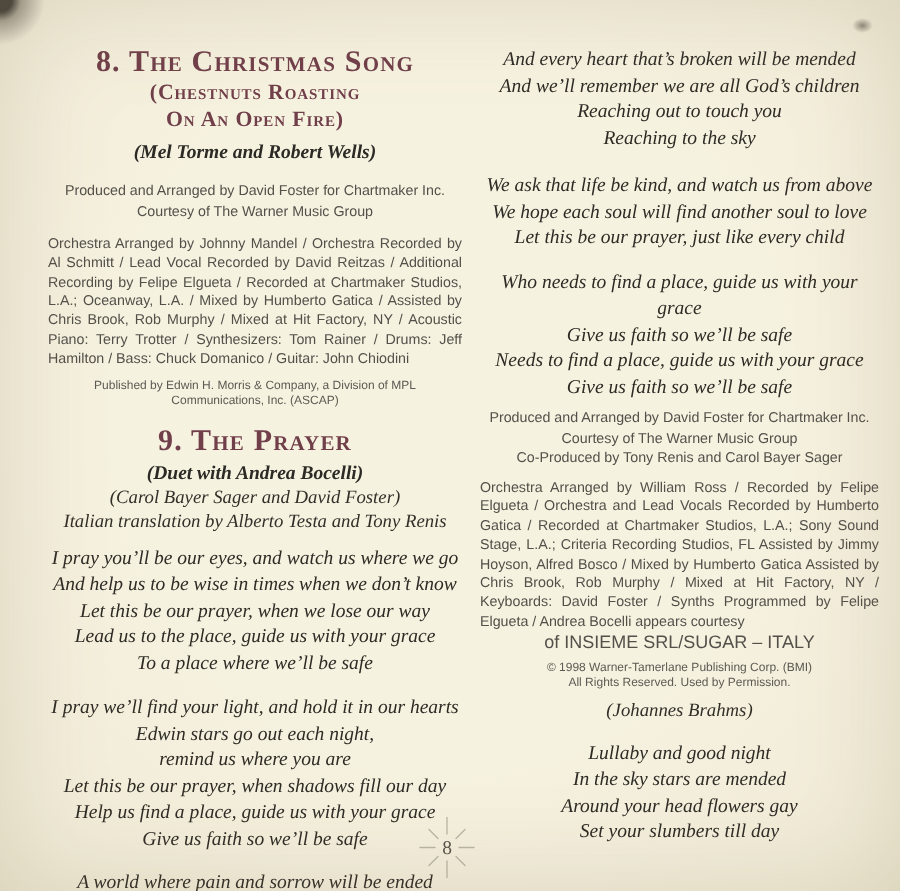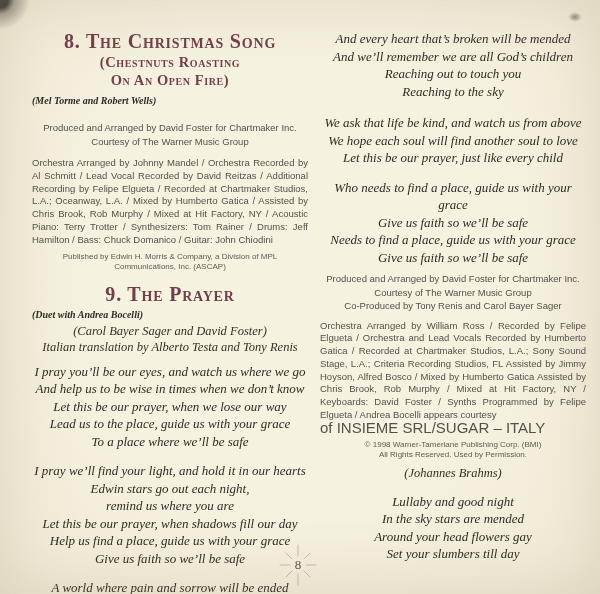--- a/index.html
+++ b/index.html
@@ -27,33 +27,33 @@
   .song-title {
     font-size:20px; font-weight:bold; font-variant:small-caps;
     letter-spacing:0.8px; text-align:center; color:var(--heading,#713f4a);
     line-height:23px;
   }
   .song-subtitle {
     font-size:14.5px; font-weight:bold; font-variant:small-caps;
     letter-spacing:0.6px; text-align:center; color:var(--heading,#713f4a);
     line-height:18px;
   }
-  .writers-bold { font-size:10px; font-style:italic; font-weight:bold; text-align:left; color:#2c2a25; margin-top:4px; line-height:16px; }
+  .writers-bold { font-size:13px; font-style:italic; font-weight:bold; text-align:center; color:#2c2a25; margin-top:4px; line-height:16px; }
   .writers-plain { font-size:12.5px; font-style:italic; text-align:center; color:#322f29; line-height:16px; }
   .credits {
     font-family:"Liberation Sans", sans-serif; font-size:9.5px;
     color:#53504a; text-align:center; line-height:13.5px; margin-top:12px;
   }
   .personnel {
     font-family:"Liberation Sans", sans-serif; font-size:9.5px;
     color:#53504a; text-align:justify; line-height:12.8px; margin-top:9px;
   }
   .personnel-last {
-    font-family:"Liberation Sans", sans-serif; font-size:15px;
-    color:#53504a; text-align:left; line-height:12.8px;
+    font-family:"Liberation Sans", sans-serif; font-size:12px;
+    color:#53504a; text-align:center; line-height:12.8px;
   }
   .fineprint {
     font-family:"Liberation Sans", sans-serif; font-size:8px;
     color:#5d5a53; text-align:center; line-height:10.5px; margin-top:5px;
   }
   .lyrics { font-size:13px; font-style:italic; text-align:center; color:#2e2b25; line-height:17.5px; }
   .mt4  { margin-top:4px; }
   .mt8  { margin-top:8px; }
   .mt10 { margin-top:10px; }
   .mt12 { margin-top:12px; }

